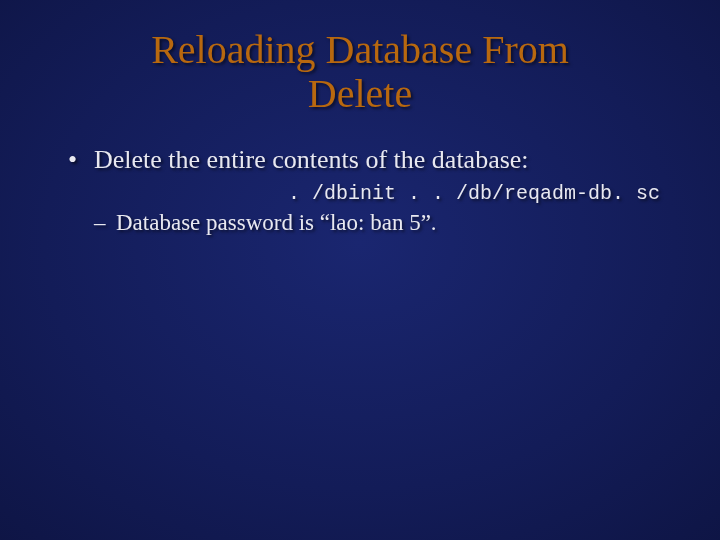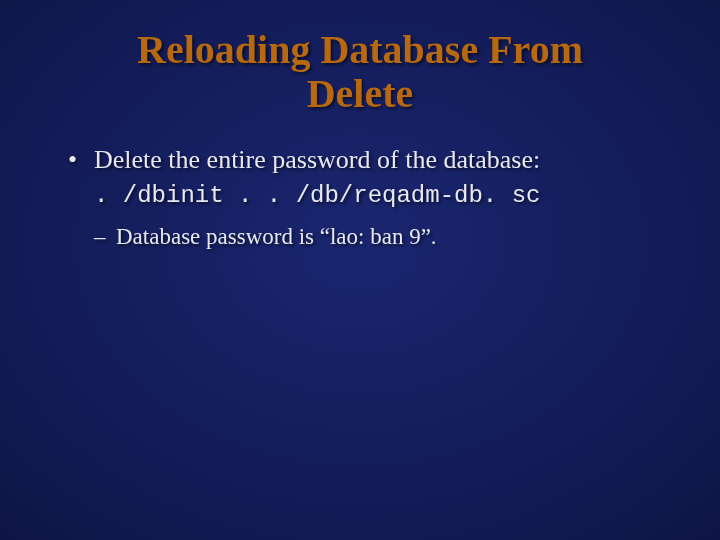--- a/index.html
+++ b/index.html
@@ -25,21 +25,21 @@
     padding: 28px 60px 40px 60px;
     position: relative;
   }
   .title {
     font-size: 40px;
     color: #b8680f;
     text-align: center;
     line-height: 1.1;
     margin: 0 0 28px 0;
     text-shadow: 2px 2px 3px rgba(0,0,0,0.55);
-    font-weight: bold;
+    font-weight: normal;
   }
   ul.lvl1 {
     list-style: none;
     margin: 0;
     padding: 0 0 0 6px;
     font-size: 26px;
     line-height: 1.25;
   }
   ul.lvl1 > li {
     position: relative;
@@ -49,25 +49,26 @@
   }
   ul.lvl1 > li::before {
     content: "•";
     position: absolute;
     left: 2px;
     top: 0;
     color: #e8e8f0;
   }
   .command {
     font-family: "Courier New", Courier, monospace;
-    font-size: 24px;
-    margin: 4px 0 12px 0;
+    font-size: 20px;
+    margin: 4px 0 3px 0;
     text-shadow: 2px 2px 3px rgba(0,0,0,0.55);
     color: #e8e8f0;
     white-space: pre;
+    text-align: right;
   }
   ul.lvl2 {
     list-style: none;
     margin: 0;
     padding: 0;
     font-size: 23px;
     line-height: 1.25;
   }
   ul.lvl2 > li {
     position: relative;
@@ -94,24 +95,24 @@
 
 <div class="slide">
 
   <h1 class="title">
     <span>Reloading Database From</span><br>
     <span>Delete</span>
   </h1>
 
   <ul class="lvl1">
     <li>
-      <span>Delete the entire password of the database:</span>
+      <span>Delete the entire contents of the database:</span>
       <div class="command">. /dbinit . . /db/reqadm-db. sc</div>
       <ul class="lvl2">
-        <li>Database password is “lao: ban 9”.</li>
+        <li>Database password is “lao: ban 5”.</li>
       </ul>
     </li>
   </ul>
 
   <div class="gap"></div>
 
 
 </div>
 
 </body></html>

